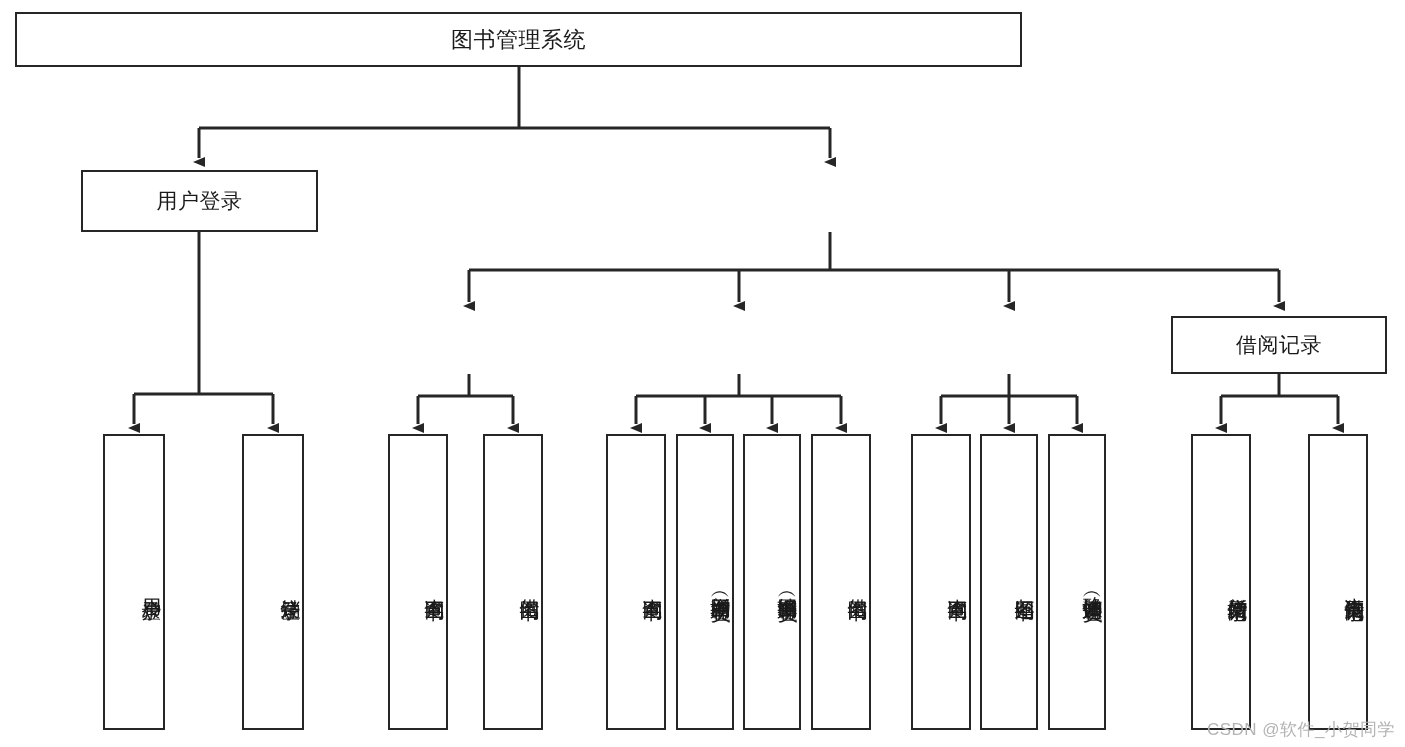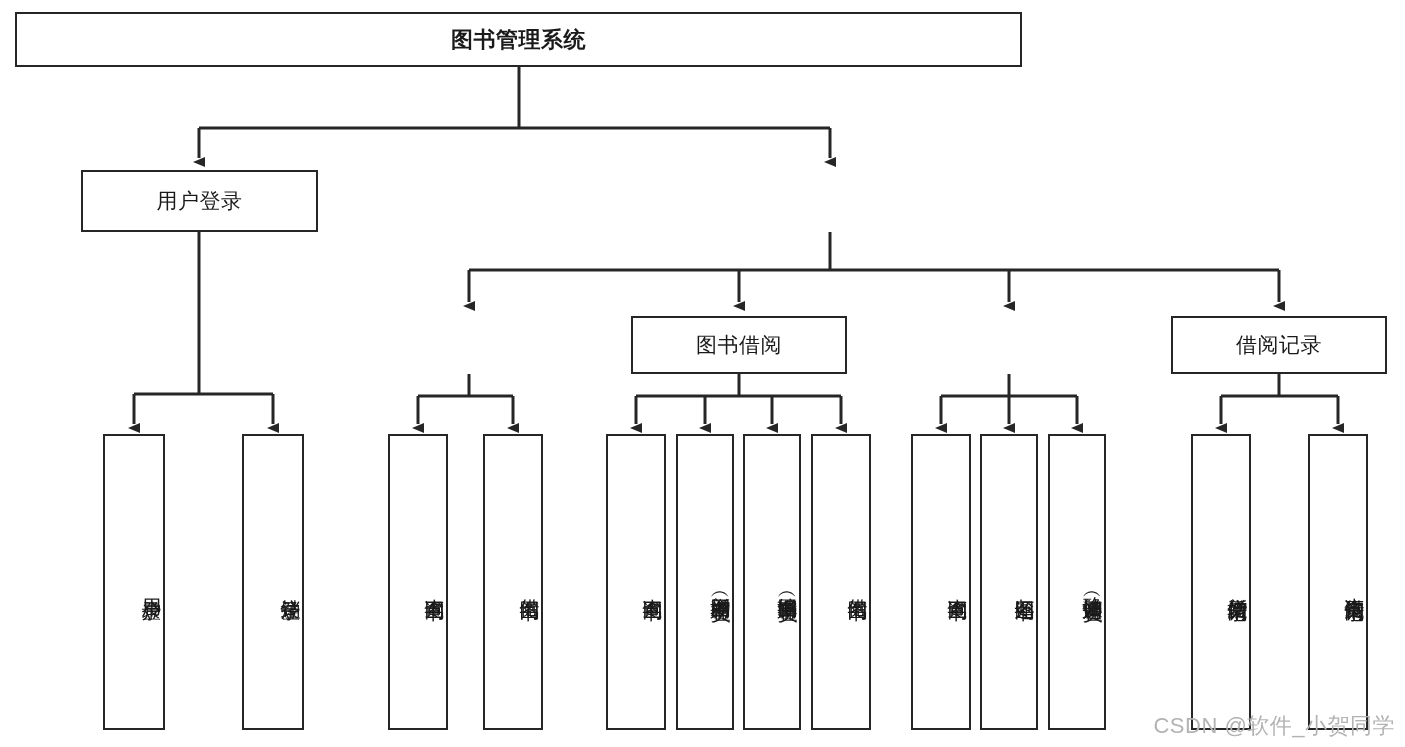--- a/index.html
+++ b/index.html
@@ -55,21 +55,21 @@
     text-orientation: upright;
     white-space: normal;
   }
   .node.root {
     font-size: 22px;
   }
   .watermark {
     position: absolute;
     right: 10px;
     bottom: 6px;
-    font-size: 22px;
+    font-size: 17px;
     color: #b3b3b3;
     letter-spacing: 0.5px;
     white-space: nowrap;
   }
 </style>
 </head>
 <body>
 
 <div id="canvas">
 
@@ -116,31 +116,28 @@
     <path d="M941,396 L941,424" stroke="#262626" stroke-width="3" fill="none" marker-end="url(#arrow)"></path>
     <path d="M1009,396 L1009,424" stroke="#262626" stroke-width="3" fill="none" marker-end="url(#arrow)"></path>
     <path d="M1077,396 L1077,424" stroke="#262626" stroke-width="3" fill="none" marker-end="url(#arrow)"></path>
 
     <path d="M1279,374 L1279,396" stroke="#262626" stroke-width="3" fill="none"></path>
     <path d="M1221,396 L1338,396" stroke="#262626" stroke-width="3" fill="none"></path>
     <path d="M1221,396 L1221,424" stroke="#262626" stroke-width="3" fill="none" marker-end="url(#arrow)"></path>
     <path d="M1338,396 L1338,424" stroke="#262626" stroke-width="3" fill="none" marker-end="url(#arrow)"></path>
   </svg>
 
-  <div class="node horiz root" style="left:15px; top:12px; width:1007px; height:55px;font-weight:bold;">
+  <div class="node horiz root" style="left:15px; top:12px; width:1007px; height:55px;">
     <span class="label">图书管理系统</span>
   </div>
 
   <div class="node horiz" style="left:81px; top:170px; width:237px; height:62px;">
     <span class="label">用户登录</span>
   </div>
 
-  <div class="node horiz" style="left:631px; top:316px; width:216px; height:58px;">
-    <span class="label">图书借阅</span>
-  </div>
   <div class="node horiz" style="left:1171px; top:316px; width:216px; height:58px;">
     <span class="label">借阅记录</span>
   </div>
 
   <div class="node vert" style="left:103px; top:434px; width:62px; height:296px;">
     <span class="label">用户登录</span>
   </div>
   <div class="node vert" style="left:242px; top:434px; width:62px; height:296px;">
     <span class="label">注销登录</span>
   </div>

